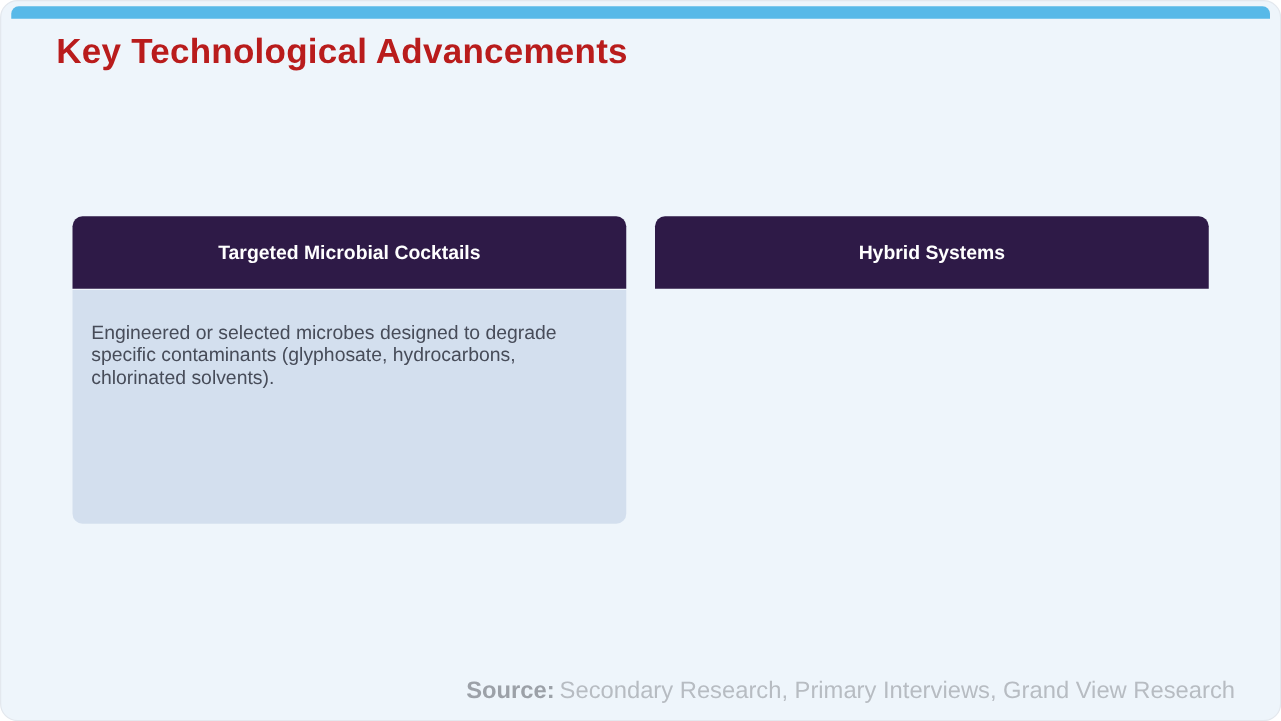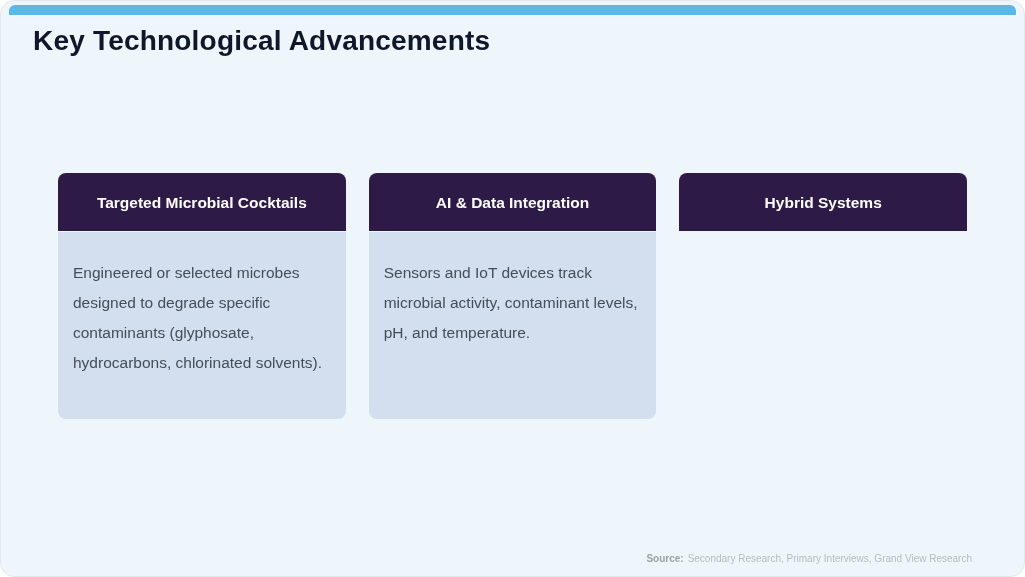--- a/index.html
+++ b/index.html
@@ -21,24 +21,24 @@
     left: 8px;
     right: 8px;
     height: 10px;
     background: #58b9e8;
     border-radius: 6px 6px 0 0;
   }
 
   .page-title {
     position: absolute;
     top: 24px;
-    left: 32px;
+    left: 44px;
     font-size: 28px;
     font-weight: bold;
-    color: #0f172a;
+    color: #b91c1c;
     letter-spacing: 0.2px;
   }
 
   .logo {
     position: absolute;
     top: 28px;
     right: 22px;
     width: 146px;
     text-align: center;
   }
@@ -78,29 +78,29 @@
     text-align: center;
     padding: 0 12px;
   }
   .card-body {
     height: 187px;
     background: #d3dfee;
     border-radius: 0 0 8px 8px;
     margin-top: 1px;
     padding: 26px 15px 0 15px;
     font-size: 15.5px;
-    line-height: 30px;
+    line-height: 18px;
     color: #474c59;
   }
 
   .footer {
     position: absolute;
-    right: 52px;
+    right: 36px;
     bottom: 12px;
-    font-size: 10px;
+    font-size: 19px;
     color: #b7bcc2;
     white-space: nowrap;
   }
   .footer .src-label {
     font-weight: bold;
     color: #9ca1a8;
     margin-right: 4px;
   }
 </style>
 </head>
@@ -113,24 +113,20 @@
   <h1 class="page-title">Key Technological Advancements</h1>
 
 
   <div class="cards-row">
 
     <div class="card">
       <div class="card-header">Targeted Microbial Cocktails</div>
       <div class="card-body">Engineered or selected microbes designed to degrade specific contaminants (glyphosate, hydrocarbons, chlorinated solvents).</div>
     </div>
 
-    <div class="card">
-      <div class="card-header">AI &amp; Data Integration</div>
-      <div class="card-body">Sensors and IoT devices track microbial activity, contaminant levels, pH, and temperature.</div>
-    </div>
 
 
     <div class="card">
       <div class="card-header">Hybrid Systems</div>
     </div>
 
   </div>
 
   <div class="footer">
     <span class="src-label">Source:</span><span>Secondary Research, Primary Interviews, Grand View Research</span>

